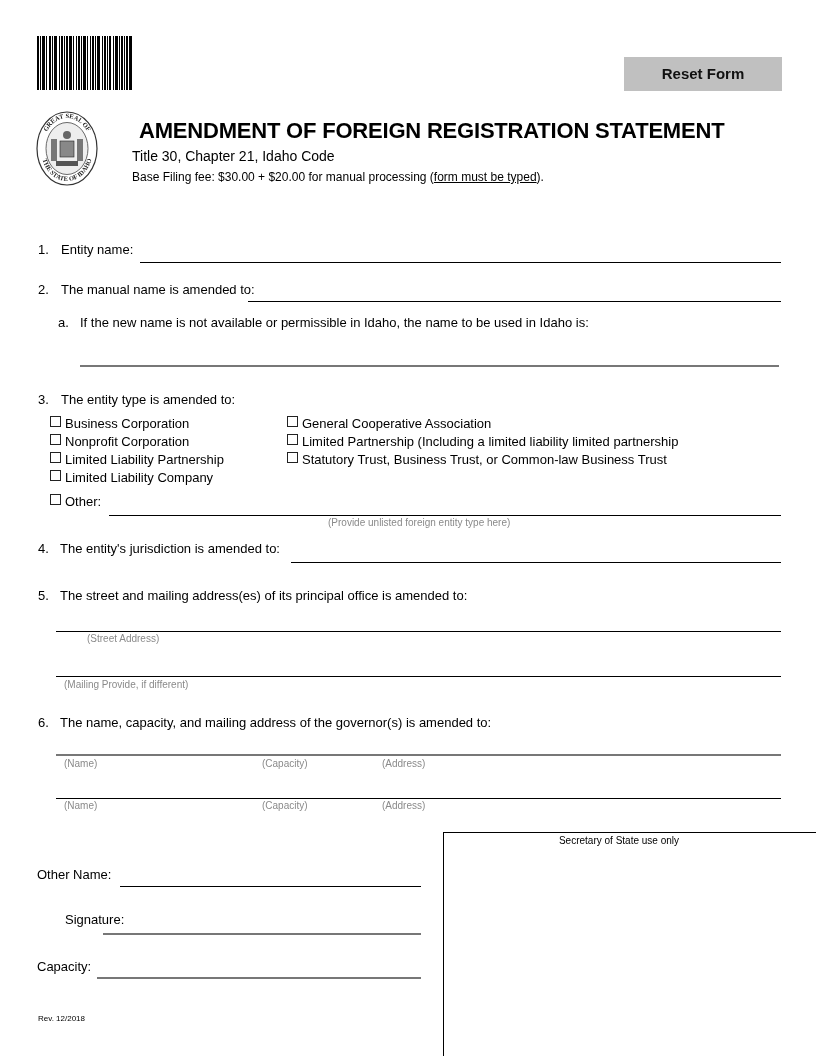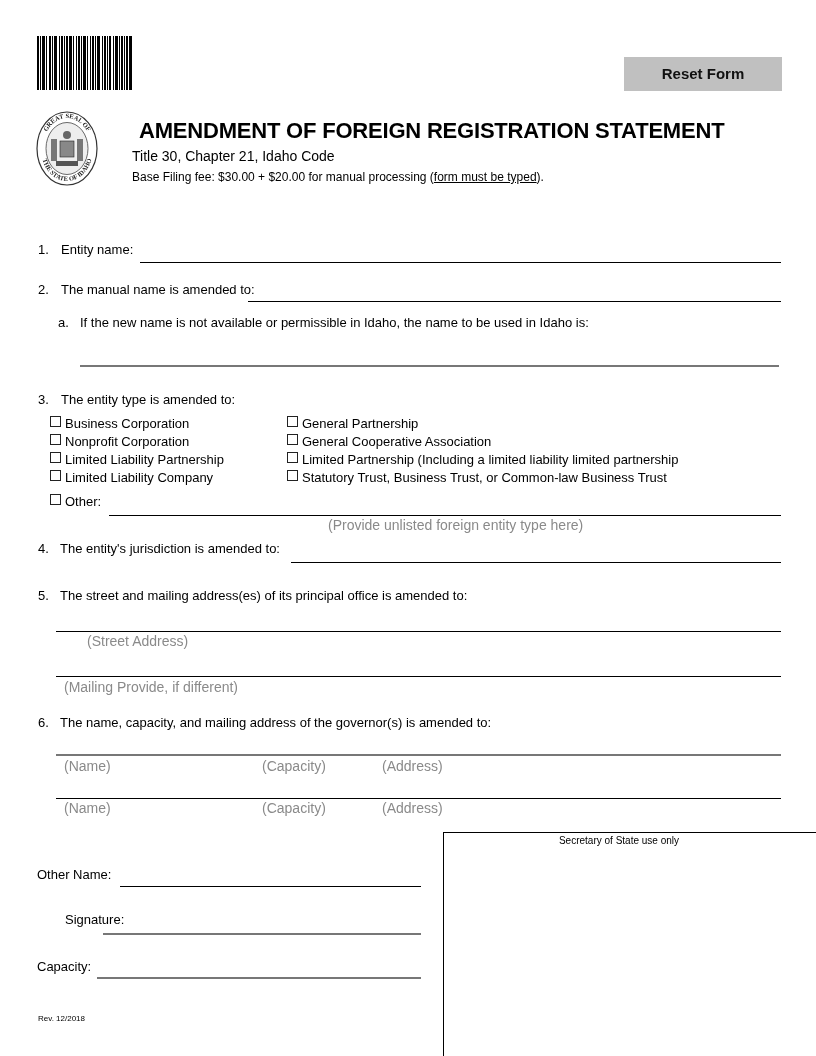--- a/index.html
+++ b/index.html
@@ -12,21 +12,21 @@
       font-family: "Liberation Sans", sans-serif; font-weight: bold; font-size: 15px; color: #111; text-align: center;
       line-height: 30px; cursor: pointer; }
     .seal { left: 36px; top: 111px; width: 62px; height: 75px; }
     .title { left: 139px; top: 118px; font-size: 22px; font-weight: bold; letter-spacing: -0.2px; white-space: nowrap; }
     .subtitle { left: 132px; top: 148px; font-size: 14px; white-space: nowrap; }
     .fee { left: 132px; top: 170px; font-size: 12px; white-space: nowrap; }
     .fee u { text-decoration: underline; }
     .label { font-size: 13px; white-space: nowrap; }
     .line { height: 0; border-top: 1px solid #000; }
     .line.grey { border-top: 2px solid #777; }
-    .hint { font-size: 14px; color: #8a8a8a; white-space: nowrap; }
+    .hint { font-size: 10px; color: #8a8a8a; white-space: nowrap; }
     .cb-row { font-size: 13px; white-space: nowrap; display: flex; height: 18px; }
     .cb { width: 11px; height: 11px; border: 1px solid #222; background: #fff; margin-right: 4px; flex: none; }
     .sos-box { left: 443px; top: 832px; width: 380px; height: 230px; border-left: 1px solid #000; border-top: 1px solid #000; }
     .sos-label { position: absolute; top: 2px; left: 0; width: 350px; text-align: center; font-size: 10px; }
     .rev { left: 38px; top: 1014px; font-size: 8px; white-space: nowrap; }
   </style>
 </head>
 <body>
 
 <div class="abs barcode" id="barcode">
@@ -155,24 +155,20 @@
     </div>
   <div class="cb-row">
       <span class="cb"></span>
       <span>Limited Liability Company</span>
     </div>
 </div>
 
 <div class="abs" style="left:287px; top:416px;">
   <div class="cb-row">
       <span class="cb"></span>
-      <span>General Partnership</span>
-    </div>
-  <div class="cb-row">
-      <span class="cb"></span>
       <span>General Cooperative Association</span>
     </div>
   <div class="cb-row">
       <span class="cb"></span>
       <span>Limited Partnership (Including a limited liability limited partnership</span>
     </div>
   <div class="cb-row">
       <span class="cb"></span>
       <span>Statutory Trust, Business Trust, or Common-law Business Trust</span>
     </div>

